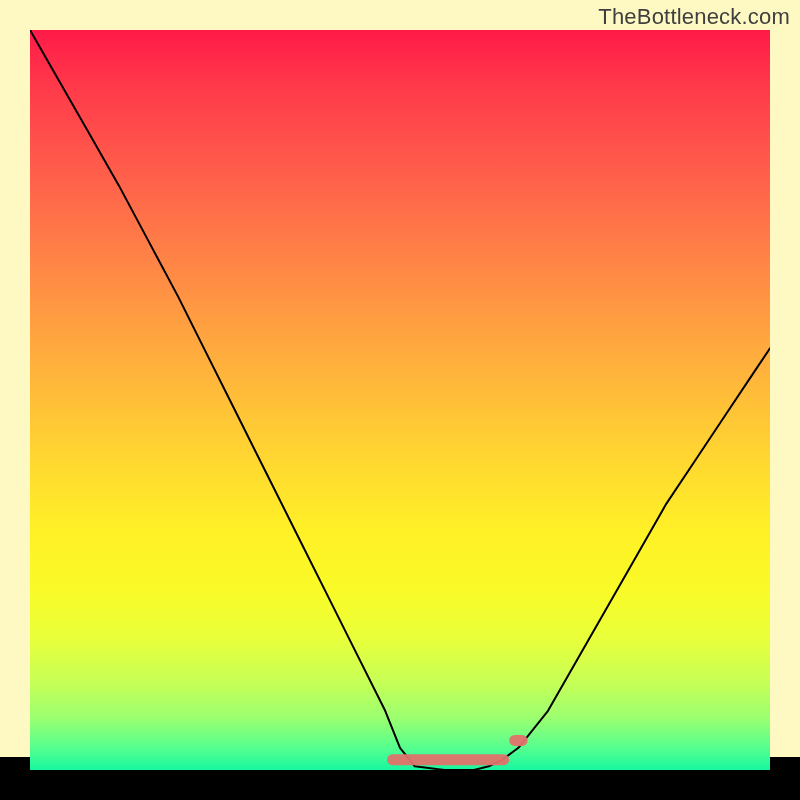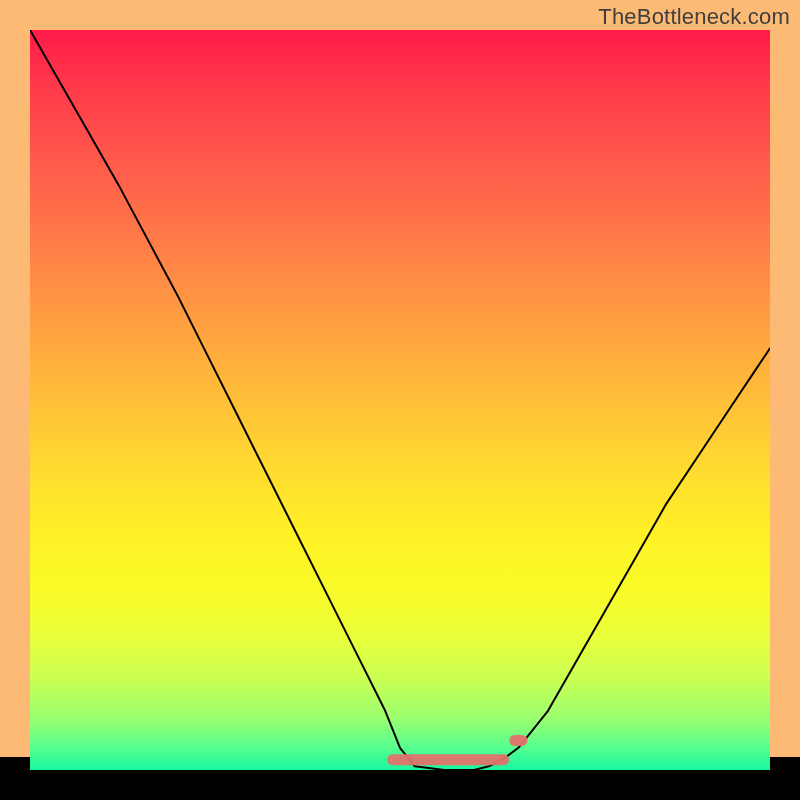--- a/index.html
+++ b/index.html
@@ -1,21 +1,21 @@
 <!DOCTYPE html>
 <html><head>
 <meta charset="utf-8">
 <style>
   * { margin: 0; padding: 0; box-sizing: border-box; }
   html, body { width: 800px; height: 800px; overflow: hidden; background: #000; }
   .frame {
     position: relative;
     width: 800px;
     height: 757px;
-    background: #fdba74;
+    background: #fef9c3;
   }
   .attribution {
     position: absolute;
     top: 4px;
     right: 10px;
     font-family: Arial, Helvetica, sans-serif;
     font-size: 22px;
     color: #3f3f3f;
     letter-spacing: 0.2px;
     font-weight: 400;

